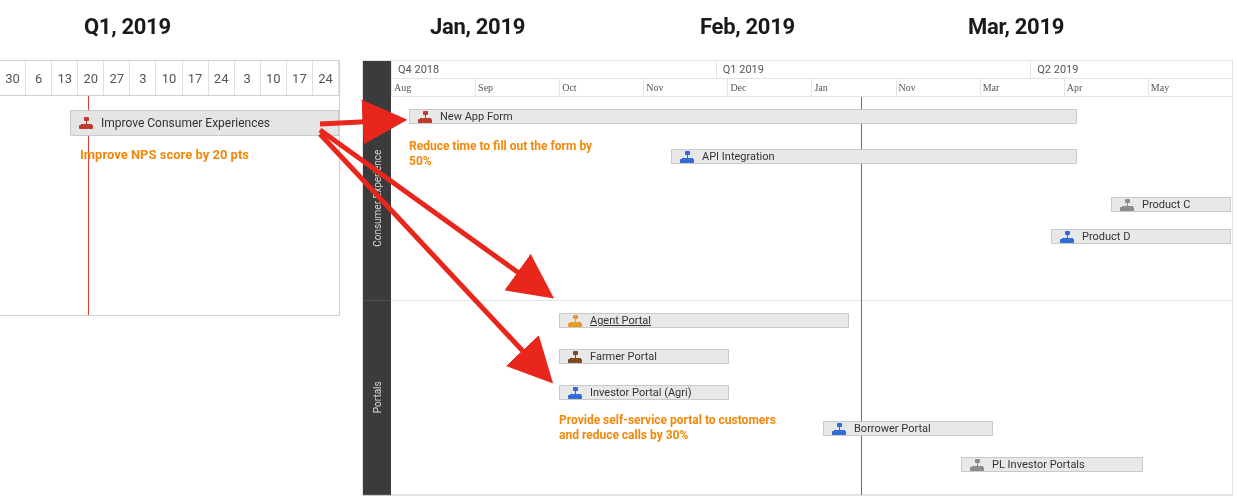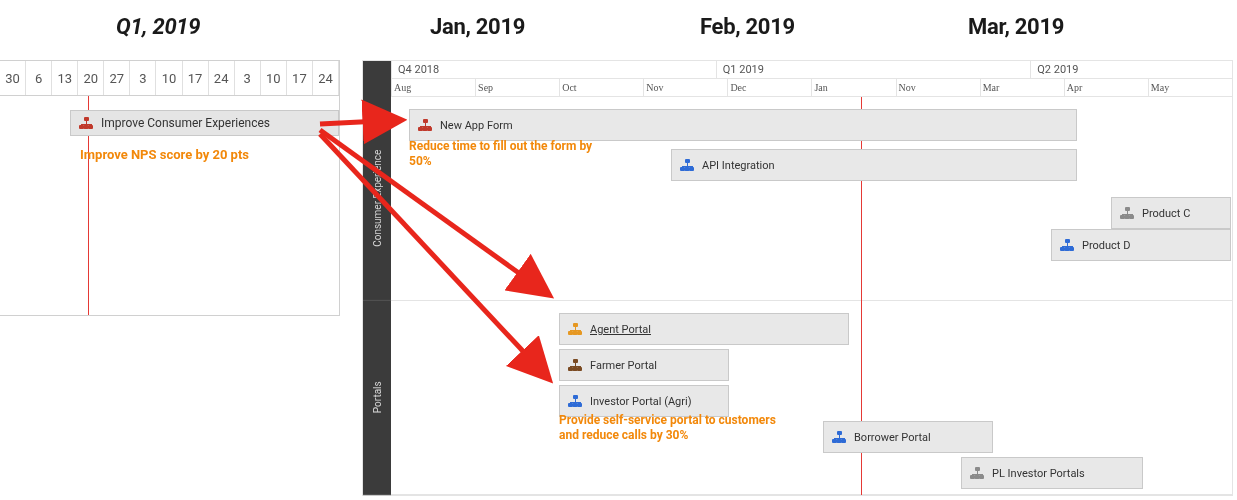--- a/index.html
+++ b/index.html
@@ -156,21 +156,21 @@
     border-bottom: 1px solid #e4e4e4;
   }
   .today-line {
     position: absolute;
     top: 0; bottom: 0;
     width: 0;
     border-left: 1px solid #e53935;
   }
   .bar {
     position: absolute;
-    height: 32px;
+    height: 15px;
     background: #e8e8e8;
     border: 1px solid #c9c9c9;
     display: flex;
     align-items: center;
     padding-left: 8px;
     gap: 8px;
     font-size: 11px;
     color: #333;
   }
   .note {
@@ -219,21 +219,21 @@
     position: absolute;
     left: 0; top: 0;
     width: 1237px;
     height: 500px;
     pointer-events: none;
   }
 </style>
 </head>
 <body>
 
-<div class="col-header" style="left:116px;font-style:italic;">Q1, 2019</div>
+<div class="col-header" style="left:84px;">Q1, 2019</div>
 <div class="col-header" style="left:430px;">Jan, 2019</div>
 <div class="col-header" style="left:700px;">Feb, 2019</div>
 <div class="col-header" style="left:968px;">Mar, 2019</div>
 
 <div class="left-panel">
   <div class="left-header">
     <div>30</div>
     <div>6</div>
     <div>13</div>
     <div>20</div>

